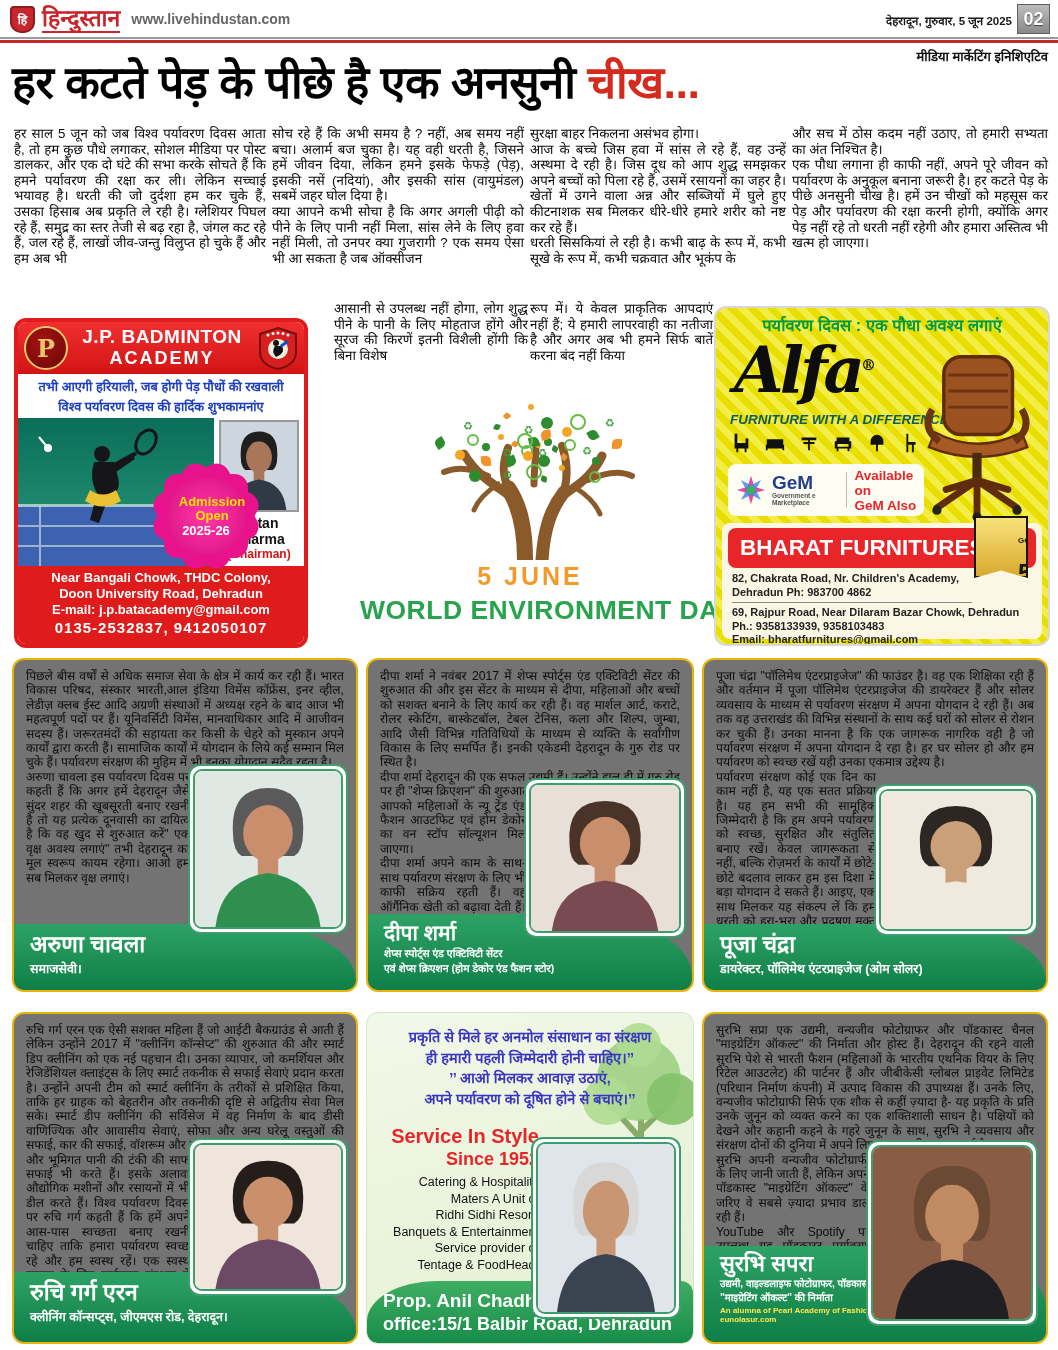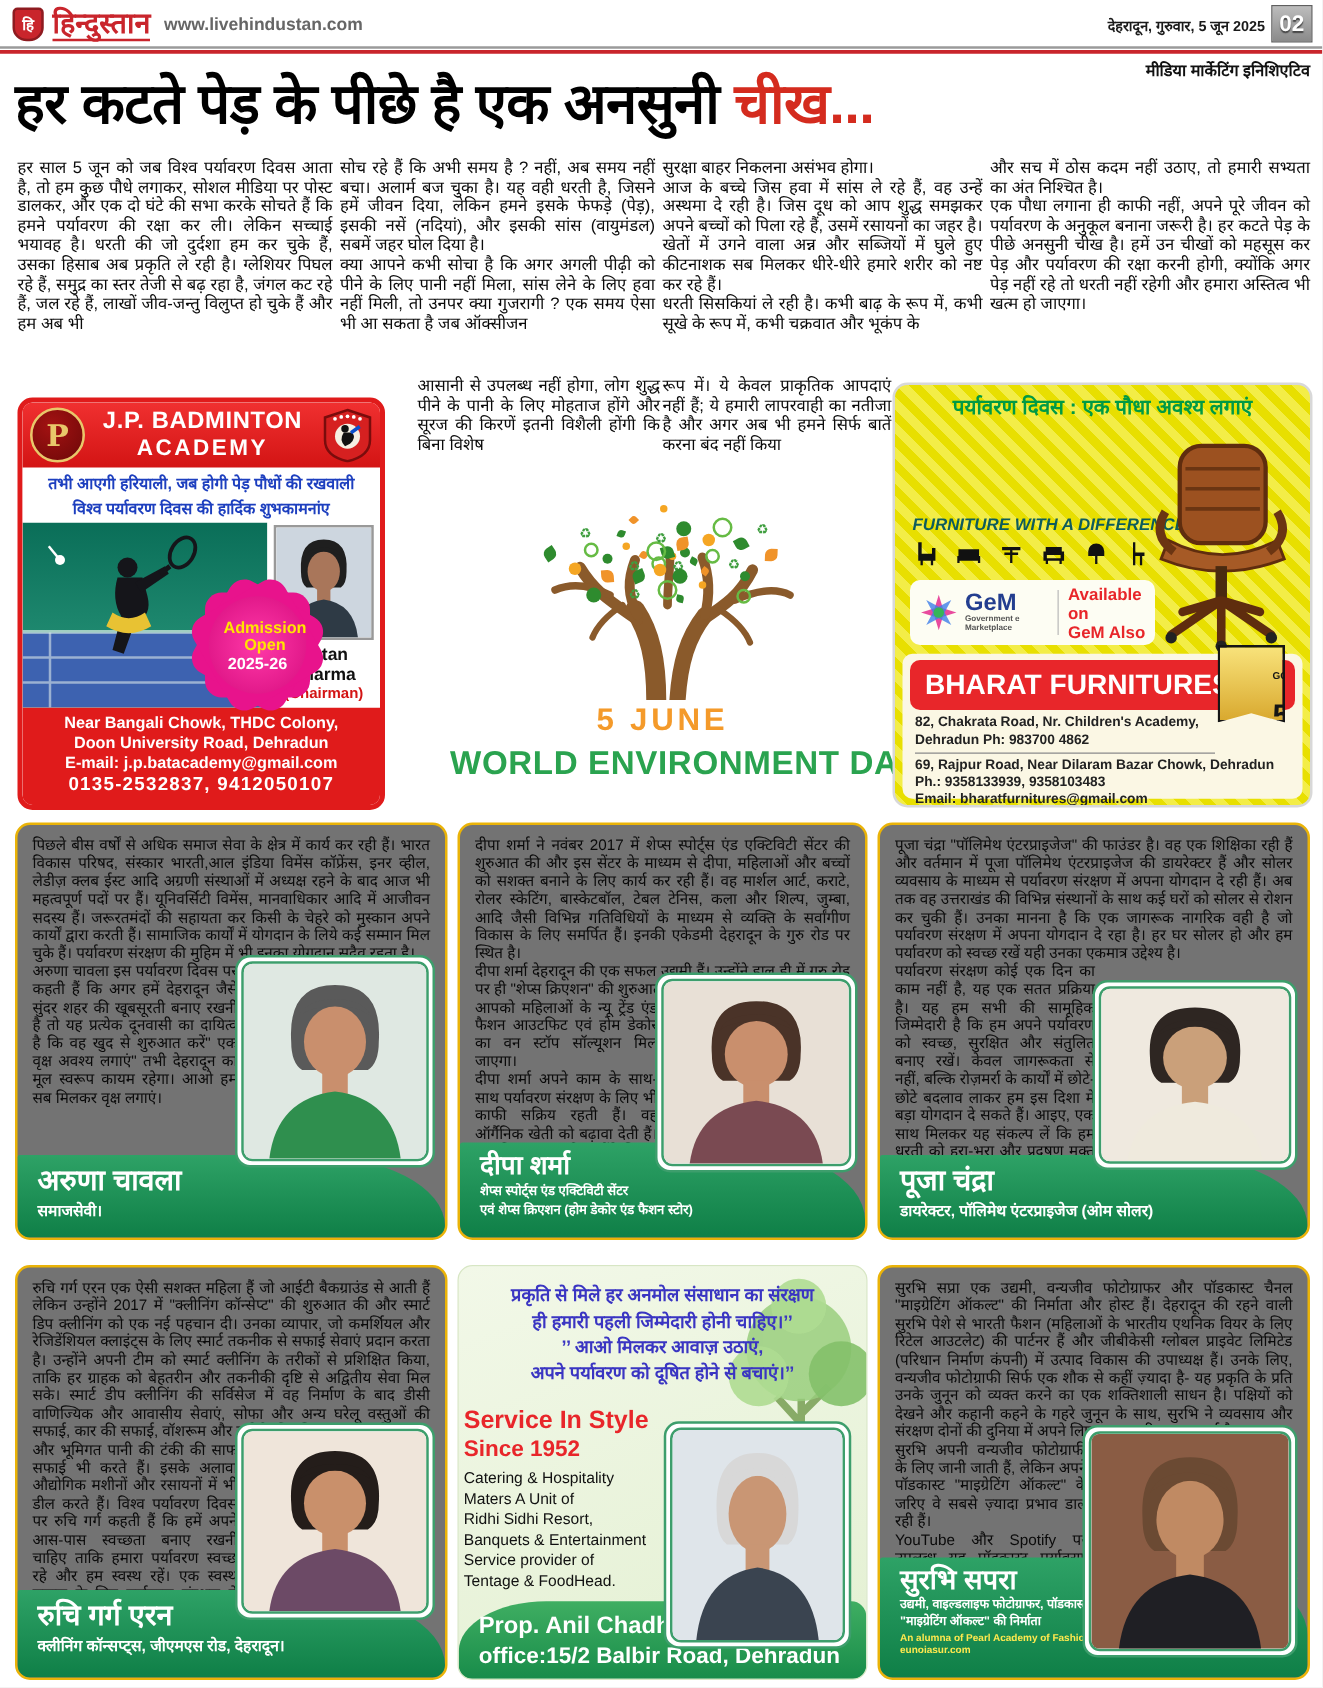--- a/index.html
+++ b/index.html
@@ -161,21 +161,21 @@
   .soc-lbl { font-size:10.5px; font-weight:800; }
   .soc-lbl.o { color:#ffb300; }
   .soc-lbl.w { color:#fff; }
 
   
   #sis-ad { position:absolute; left:366px; top:1012px; width:328px; height:332px; border-radius:12px;
     background:linear-gradient(160deg,#f2f8e8,#e3f0d2); overflow:hidden; box-sizing:border-box; border:1px solid #d7e6c4; }
   .sis-tree { position:absolute; right:-6px; top:-4px; width:120px; height:190px; opacity:0.9; }
   .sis-quote { position:relative; margin:14px 10px 0; text-align:center; color:#3a35c2; font-weight:800;
     font-size:14.5px; line-height:20.5px; white-space:pre-line; z-index:2; }
-  .sis-left { position:absolute; left:4px; top:112px; width:168px; text-align:left; z-index:2; }
+  .sis-left { position:absolute; left:4px; top:112px; width:168px; text-align:right; z-index:2; }
   .sis-b1 { color:#e8262a; font-size:20px; font-weight:800; }
   .sis-b2 { color:#e8262a; font-size:18px; font-weight:800; margin-top:1px; }
   .sis-desc { margin-top:4px; color:#111; font-size:12.5px; font-weight:400; line-height:16.5px; white-space:pre-line; }
   #ph-anil { right:12px; top:124px; width:140px; height:172px; }
   .sis-band { position:absolute; left:0; right:0; bottom:0; height:62px; z-index:4;
     background:linear-gradient(180deg,#3fae62,#188c4a);
     border-radius:70px 12px 10px 10px / 40px 12px 10px 10px; color:#fff; padding:8px 0 0 16px; box-sizing:border-box; }
   .sis-prop { font-size:19px; font-weight:800; line-height:24px; }
   .sis-office { font-size:18px; font-weight:800; line-height:23px; }
 </style>
@@ -353,20 +353,21 @@
           <span class="leafdot" style="left: 45.3839px; top: 46.273px; width: 10px; height: 10px; background: rgb(46, 139, 46); border-radius: 50% 0px; transform: rotate(1406deg);"></span>
           <span class="leafdot" style="left: 213.878px; top: 24.955px; width: 12px; height: 12px; color: rgb(63, 158, 63); font-size: 11px;">♻</span>
         </div>
     </div>
     <div class="env-date">5 JUNE</div>
     <div class="env-title">WORLD ENVIRONMENT DAY</div>
   </div>
 
   <div id="alfa-ad">
     <div class="alfa-head">पर्यावरण दिवस : एक पौधा अवश्य लगाएं</div>
+    <div class="alfa-brand"><span>Alfa</span><sup>®</sup></div>
     <div class="alfa-slogan">FURNITURE WITH A DIFFERENCE</div>
     <div class="alfa-chairs">
       <svg viewBox="0 0 24 24">
           <path d="M5 2h3v10h9v-5h3v11h-2v4h-2v-4H9v4H7v-4H5z" fill="#111"></path>
         </svg>
       <svg viewBox="0 0 24 24">
           <path d="M3 8h18v6H3zM2 14h20v4H4v2H2zM20 18v2h2v-2z" fill="#111"></path>
         </svg>
       <svg viewBox="0 0 24 24">
           <path d="M4 6h16v3H13v2h5v2h-5v7h-2v-7H6v-2h5V9H4z" fill="#111"></path>
@@ -535,21 +536,21 @@
             <rect width="100" height="110" fill="#dfe5ea"></rect>
             <path d="M26 44 Q24 12 50 12 Q76 12 74 44 Q74 56 68 60 L32 60 Q26 56 26 44 Z" fill="#d8d8d8"></path>
             <ellipse cx="50" cy="44" rx="17" ry="20" fill="#c99674"></ellipse>
             <path d="M30 30 Q34 20 50 20 Q66 20 70 30 Q64 24 50 24 Q36 24 30 30 Z" fill="#d8d8d8"></path>
             <rect x="43" y="60" width="14" height="14" fill="#c99674"></rect>
             <path d="M14 110 Q18 76 50 72 Q82 76 86 110 Z" fill="#3a4450"></path>
           </svg></div>
       </div>
     <div class="sis-band">
       <div class="sis-prop">Prop. Anil Chadha</div>
-      <div class="sis-office">office:15/2 Balbir Road, Dehradun</div>
+      <div class="sis-office">office:15/1 Balbir Road, Dehradun</div>
     </div>
   </div>
 
   <div id="pcard5" class="pcard">
     <div class="bio-top">सुरभि सप्रा एक उद्यमी, वन्यजीव फोटोग्राफर और पॉडकास्ट चैनल "माइग्रेटिंग ऑकल्ट" की निर्माता और होस्ट हैं। देहरादून की रहने वाली सुरभि पेशे से भारती फैशन (महिलाओं के भारतीय एथनिक वियर के लिए रिटेल आउटलेट) की पार्टनर हैं और जीबीकेसी ग्लोबल प्राइवेट लिमिटेड (परिधान निर्माण कंपनी) में उत्पाद विकास की उपाध्यक्ष हैं। उनके लिए, वन्यजीव फोटोग्राफी सिर्फ एक शौक से कहीं ज़्यादा है- यह प्रकृति के प्रति उनके जुनून को व्यक्त करने का एक शक्तिशाली साधन है। पक्षियों को देखने और कहानी कहने के गहरे जुनून के साथ, सुरभि ने व्यवसाय और संरक्षण दोनों की दुनिया में अपने लिए एक अनूठी जगह बनाई है।</div>
     <div class="bio-side">सुरभि अपनी वन्यजीव फोटोग्राफी के लिए जानी जाती हैं, लेकिन अपने पॉडकास्ट "माइग्रेटिंग ऑकल्ट" के जरिए वे सबसे ज़्यादा प्रभाव डाल रही हैं।
 YouTube और Spotify पर उपलब्ध यह पॉडकास्ट पर्यावरण संरक्षण, स्थिरता, हमारी संस्कृति, विरासत और मानव-वन्यजीव संबंधों से जुड़े जरूरी मुद्दों को जानने-समझने का एक शक्तिशाली मंच है।</div>
     <div id="ph5" class="pframe">
         <div class="ph pf"><svg viewBox="0 0 100 110" width="100%" height="100%" preserveAspectRatio="none">
             <rect width="100" height="110" fill="#8a5c44"></rect>

